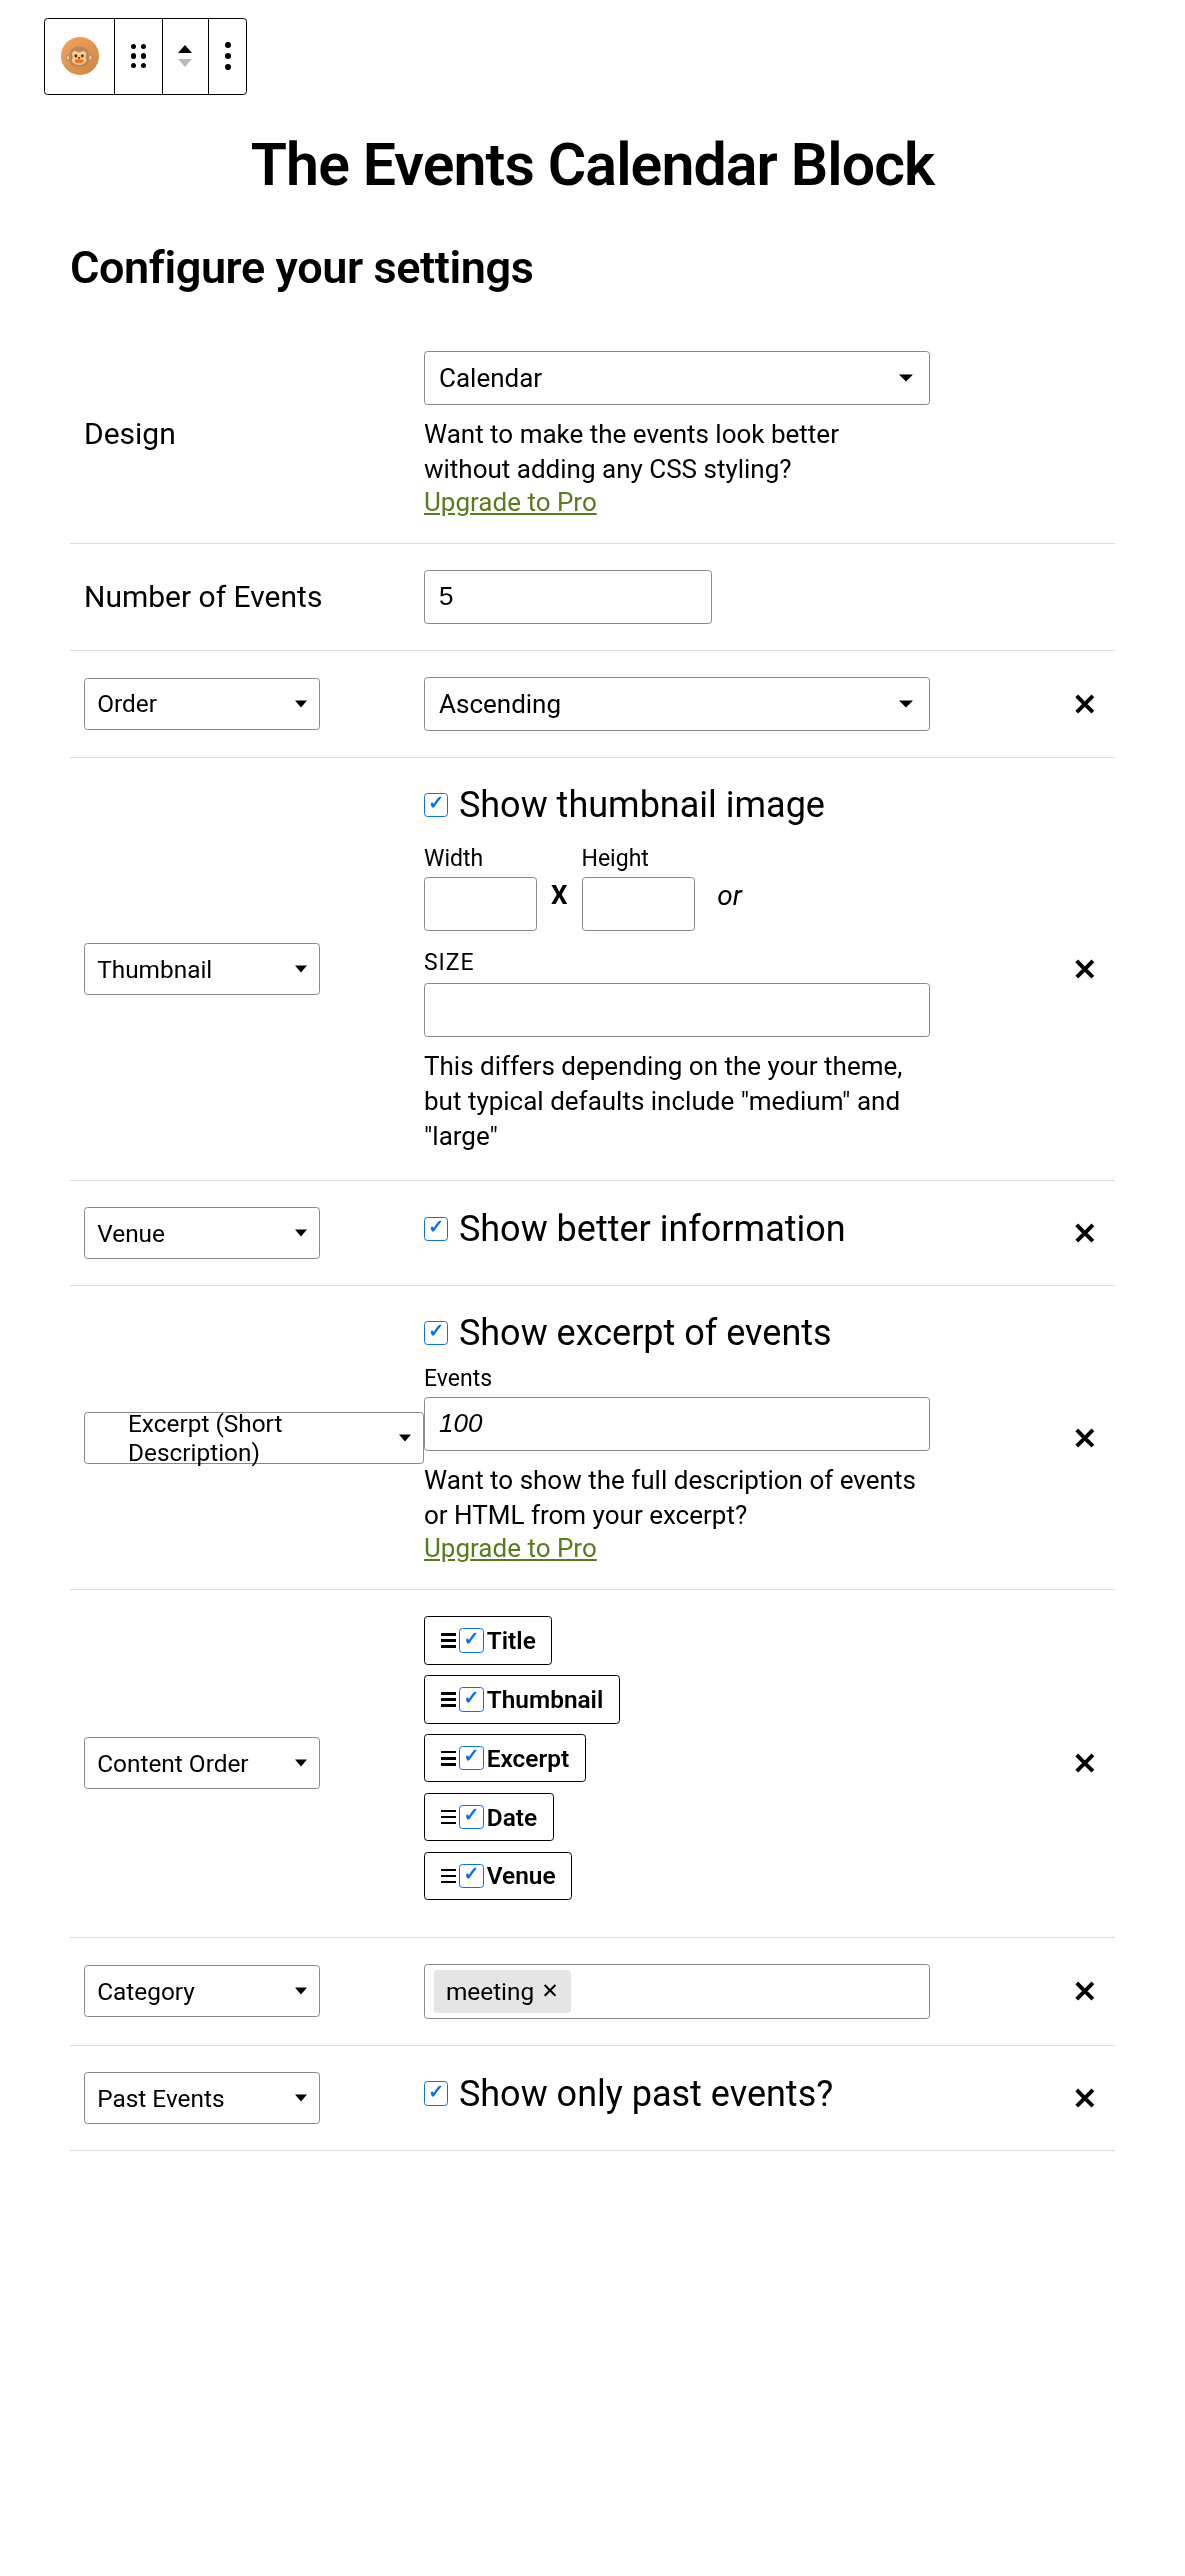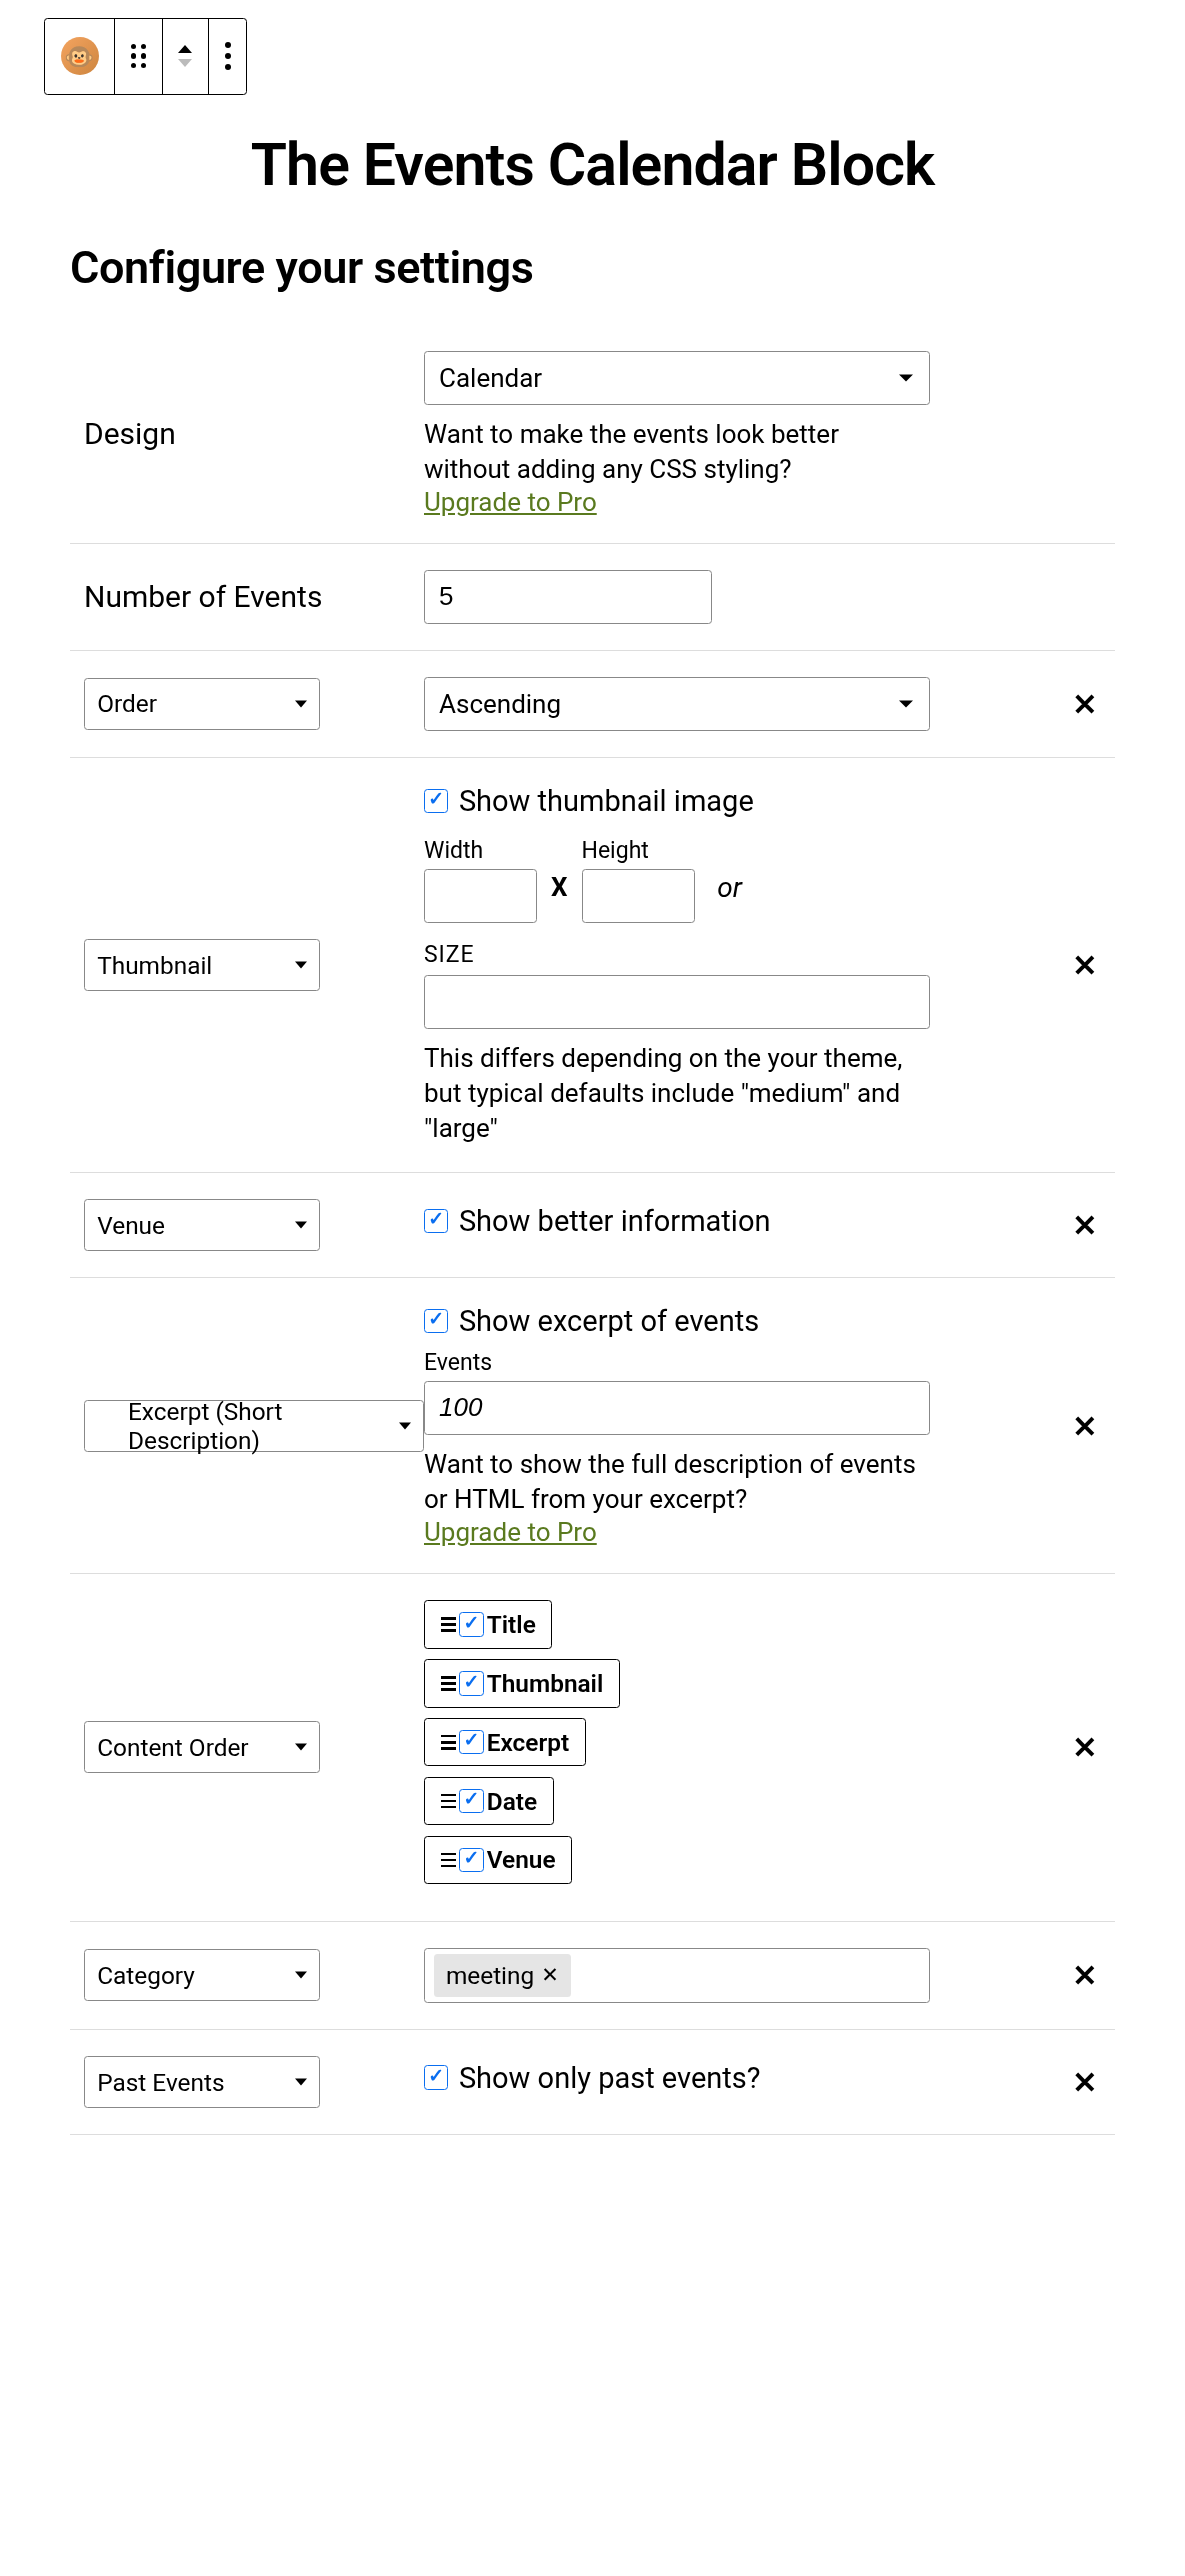--- a/index.html
+++ b/index.html
@@ -38,21 +38,21 @@
     .helper { font-size: 26px; margin-top: 12.2px; line-height: 1.35; }
     .upgrade-link { color: #5a7a1f; text-decoration: underline; font-size: 26px; cursor: pointer; }
     
     .num-input { width: 288px; height: 54px; border: 1.7px solid #888; border-radius: 3.5px; padding: 0 14px; font-size: 26px; }
     .text-input { width: 100%; height: 54px; border: 1.7px solid #888; border-radius: 3.5px; padding: 0 14px; font-size: 26px; font-style: italic; }
     .small-input { width: 113px; height: 54px; border: 1.7px solid #888; border-radius: 3.5px; padding: 0 8.7px; font-size: 24.4px; }
     
     .cb-row { display: flex; align-items: center; gap: 10.5px; margin-bottom: 8.7px; }
     .cb { width: 24.4px; height: 24.4px; border: 1.7px solid #0a6ef0; border-radius: 3.5px; background: #fff; position: relative; display: inline-flex; align-items: center; justify-content: center; flex-shrink: 0; cursor: pointer; }
     .cb.checked::after { content: "✓"; color: #0a6ef0; font-size: 19px; font-weight: bold; position: absolute; top: -2.6px; }
-    .cb-label { font-size: 29px; }
+    .cb-label { font-size: 36px; }
     
     .sub-label { font-size: 23px; margin-bottom: 5.2px; margin-top: 10.5px; }
     .size-label { font-size: 23px; letter-spacing: 0.9px; margin-top: 17.5px; margin-bottom: 7px; }
     .dim-row { display: flex; align-items: center; gap: 14px; }
     .dim-group { display: flex; flex-direction: column; }
     .x-sep { font-size: 26px; font-weight: bold; margin-top: 24.4px; }
     .or-text { font-size: 28px; font-style: italic; margin-top: 24.4px; margin-left: 8.7px; }
     
     .order-item { display: inline-flex; align-items: center; gap: 3px; border: 1.7px solid #000; border-radius: 3.5px; padding: 8.7px 15.7px; margin-bottom: 10.5px; background: #fff; cursor: move; }
     .order-item .grip { display: flex; flex-direction: column; gap: 3.5px; }

